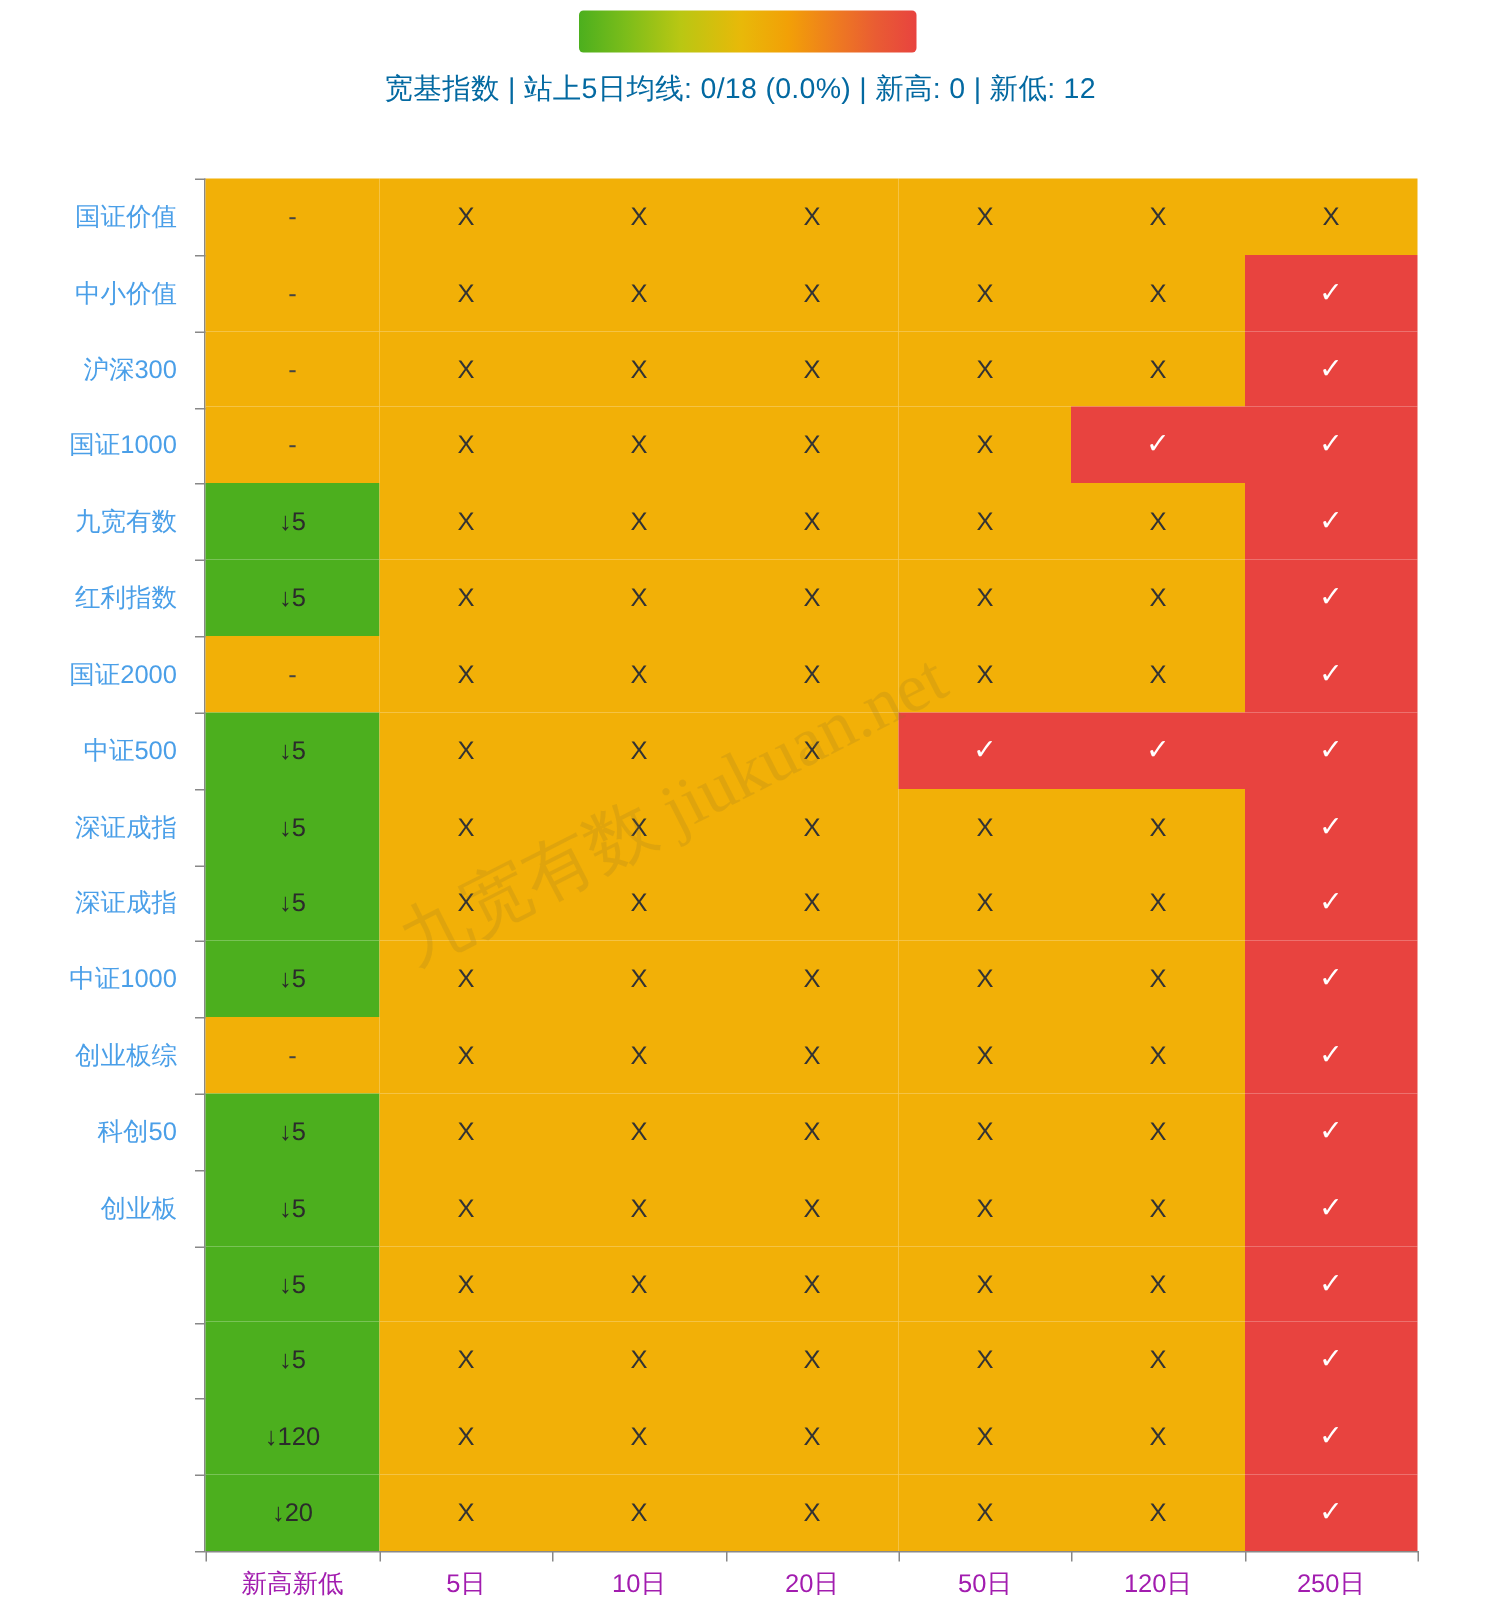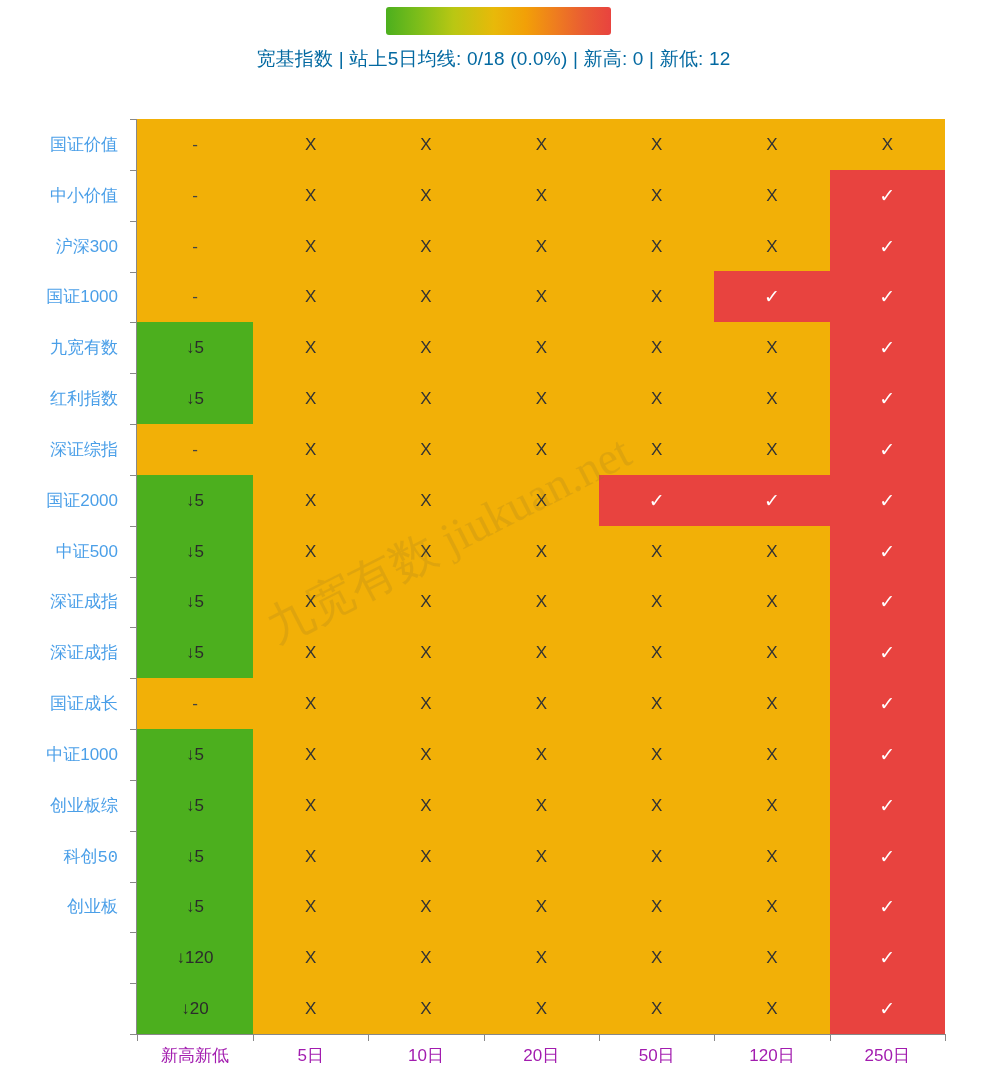--- a/index.html
+++ b/index.html
@@ -181,29 +181,27 @@
 
 <div id="chart-title">宽基指数 | 站上5日均线: 0/18 (0.0%) | 新高: 0 | 新低: 12</div>
 
 <div id="ylabels">
     <div class="ylabel" style="height: 50.8333px;">国证价值</div>
     <div class="ylabel" style="height: 50.8333px;">中小价值</div>
     <div class="ylabel" style="height: 50.8333px;">沪深300</div>
     <div class="ylabel" style="height: 50.8333px;">国证1000</div>
     <div class="ylabel" style="height: 50.8333px;">九宽有数</div>
     <div class="ylabel" style="height: 50.8333px;">红利指数</div>
-    <div class="ylabel" style="height: 50.8333px;">深证综指</div>
     <div class="ylabel" style="height: 50.8333px;">国证2000</div>
     <div class="ylabel" style="height: 50.8333px;">中证500</div>
     <div class="ylabel" style="height: 50.8333px;">深证成指</div>
     <div class="ylabel" style="height: 50.8333px;">深证成指</div>
-    <div class="ylabel" style="height: 50.8333px;">国证成长</div>
     <div class="ylabel" style="height: 50.8333px;">中证1000</div>
     <div class="ylabel" style="height: 50.8333px;">创业板综</div>
-    <div class="ylabel" style="height: 50.8333px; font-family: Liberation Mono, monospace;">科创50</div>
+    <div class="ylabel" style="height: 50.8333px;">科创50</div>
     <div class="ylabel" style="height: 50.8333px; text-align: center;">创业板</div>
   </div>
 
 <div id="yaxis-line"></div>
 
 <div id="plot">
     <div class="hm-row" style="height: 50.8333px;">
       <div class="hm-cell c0 bg-orange">
         <span class="mark-dash">-</span>
       </div>

